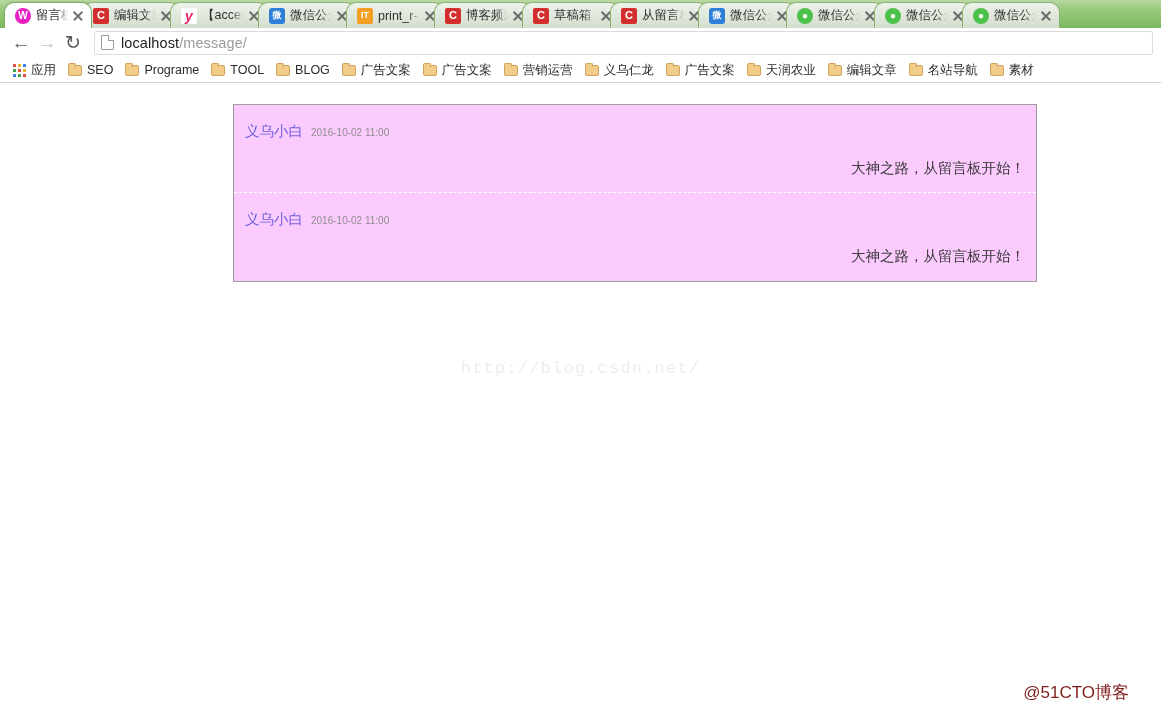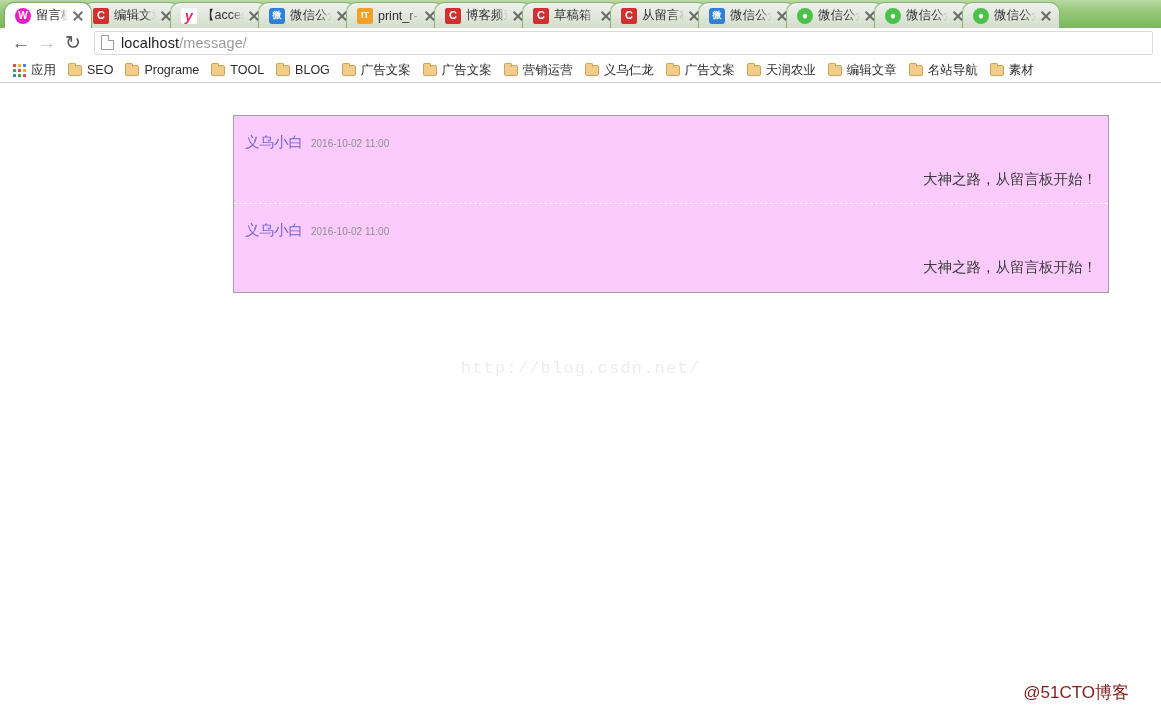--- a/index.html
+++ b/index.html
@@ -215,22 +215,22 @@
   #page-viewport {
     position: relative;
     height: 629px;
     background: #ffffff;
     overflow: hidden;
   }
 
   #message-board {
     position: absolute;
     left: 233px;
-    top: 32px;
-    width: 876px;
+    top: 21px;
+    width: 804px;
     background: #fbcbfe;
     border: 1px solid #9e9e9e;
   }
   .message-item {
     padding: 17px 11px 14px 11px;
   }
   .message-item + .message-item {
     border-top: 1px dashed #ffffff;
   }
   .msg-head {

